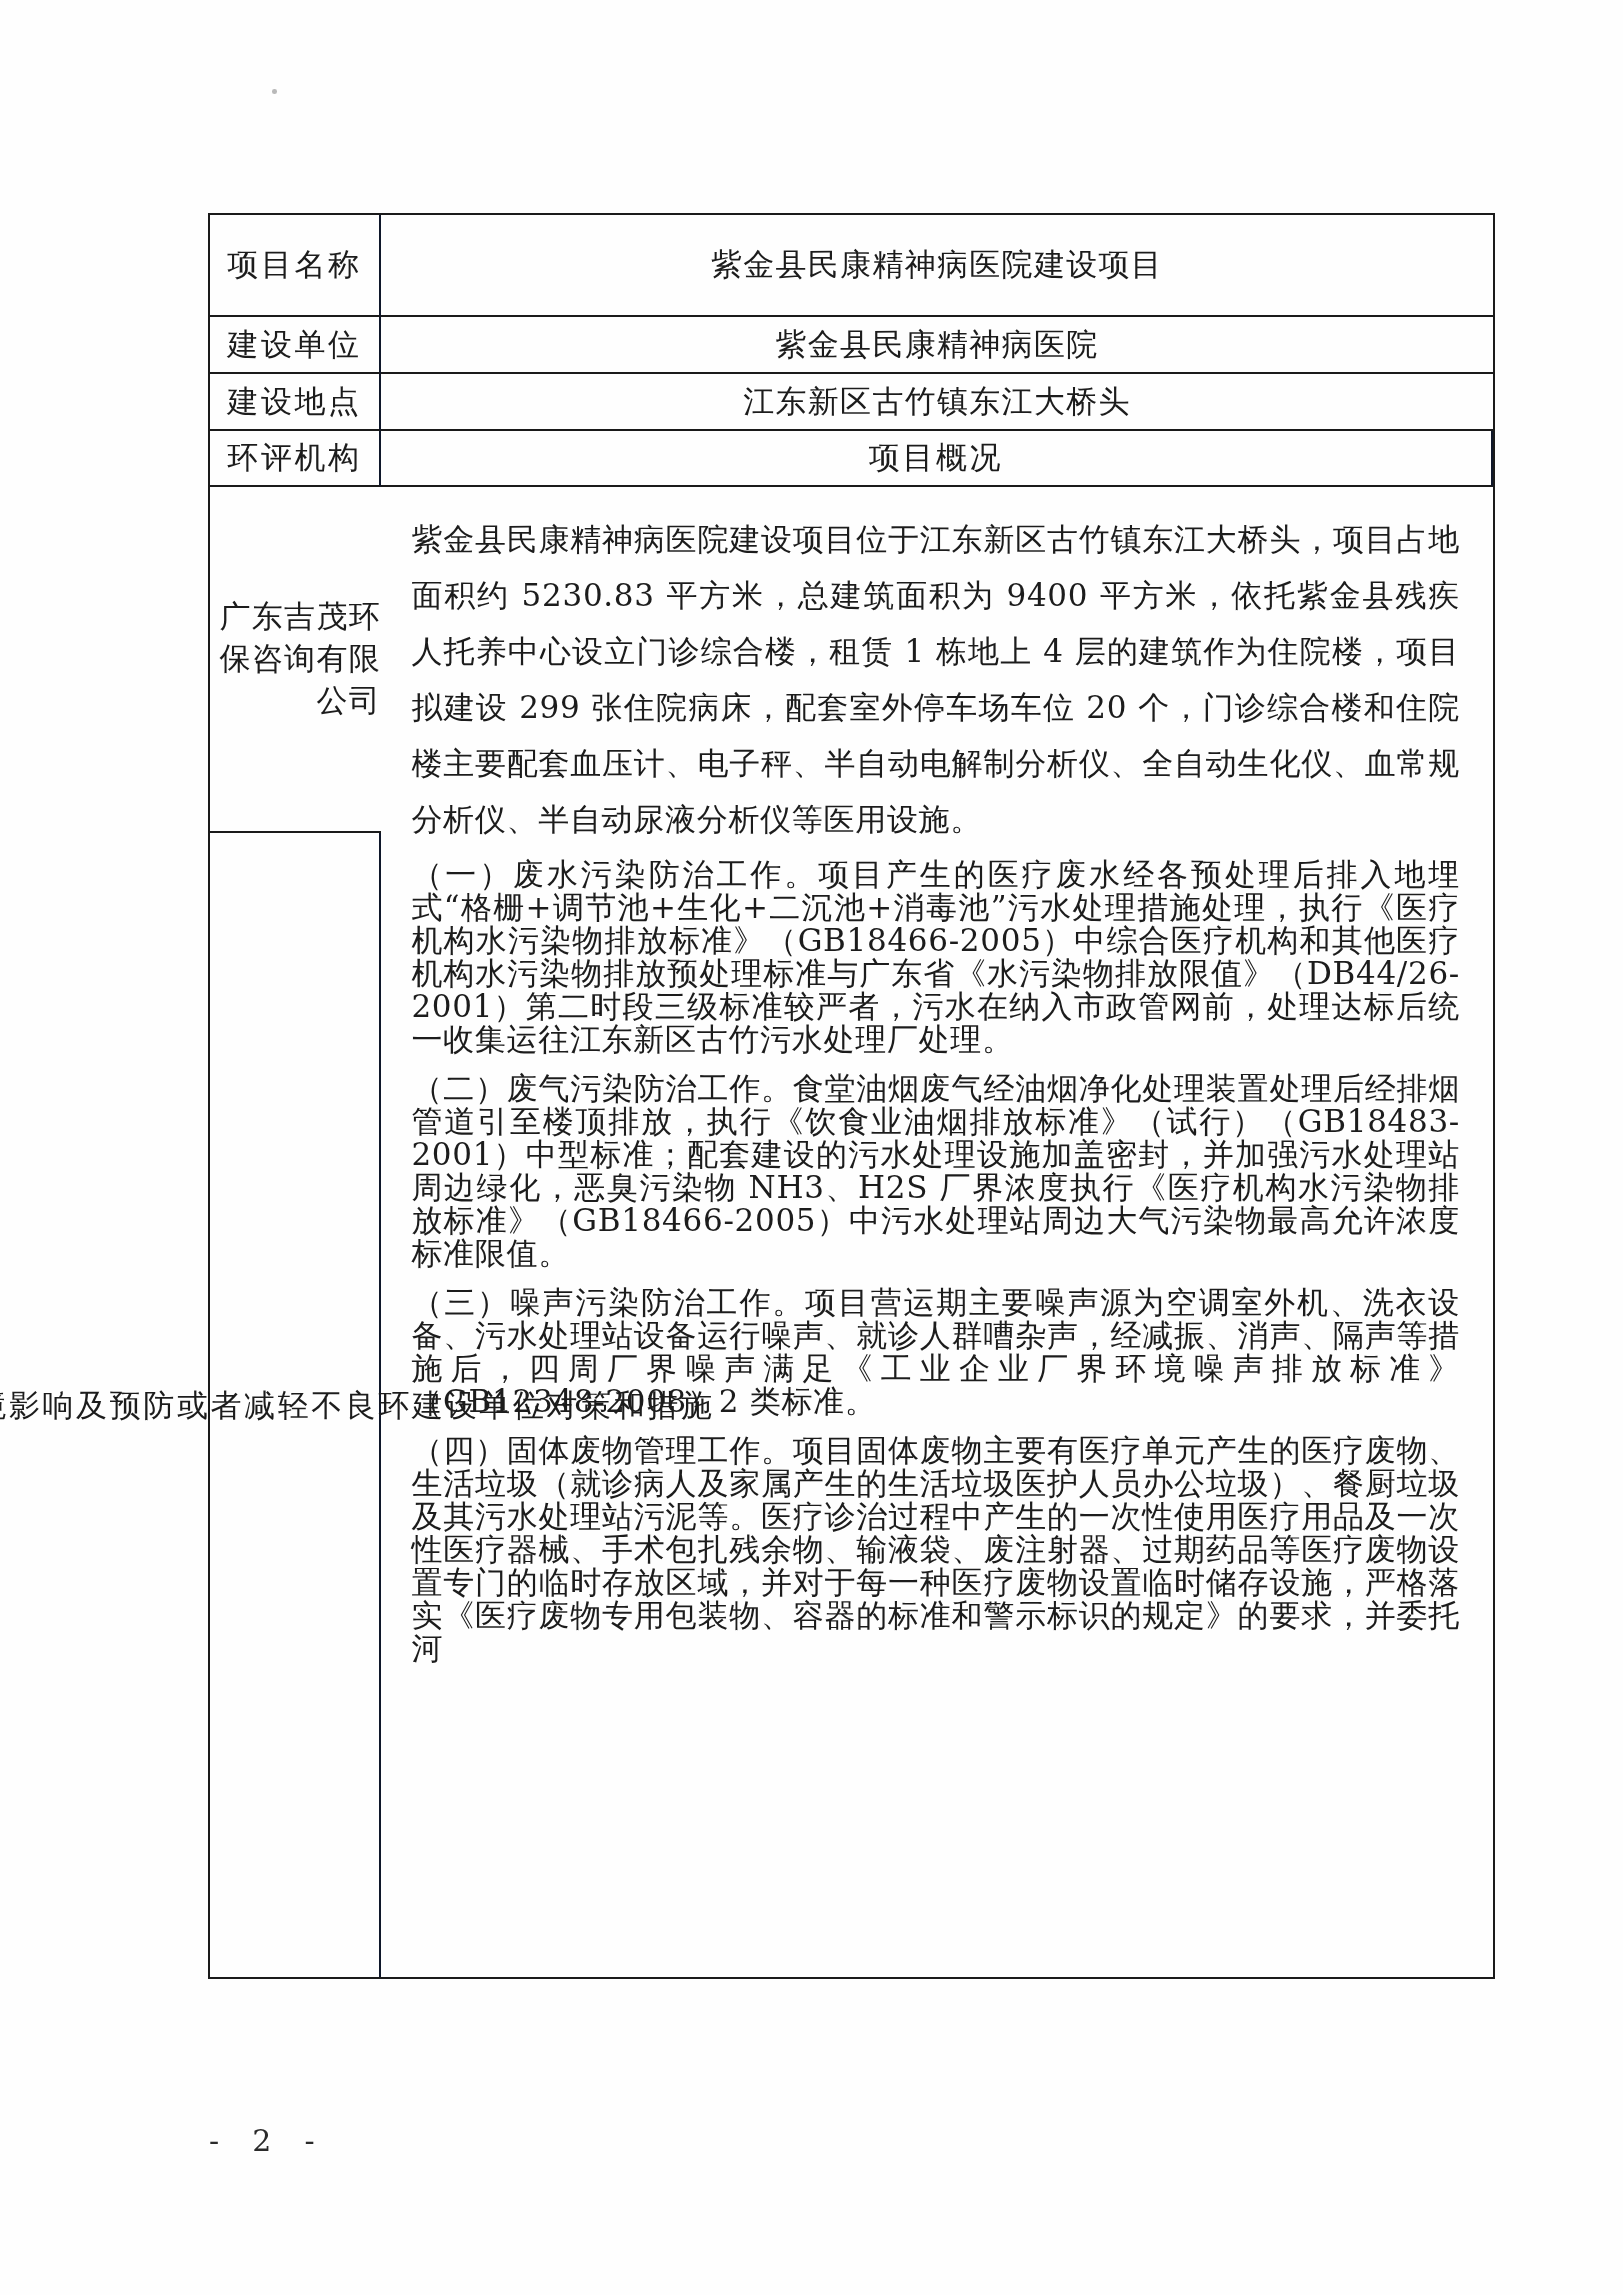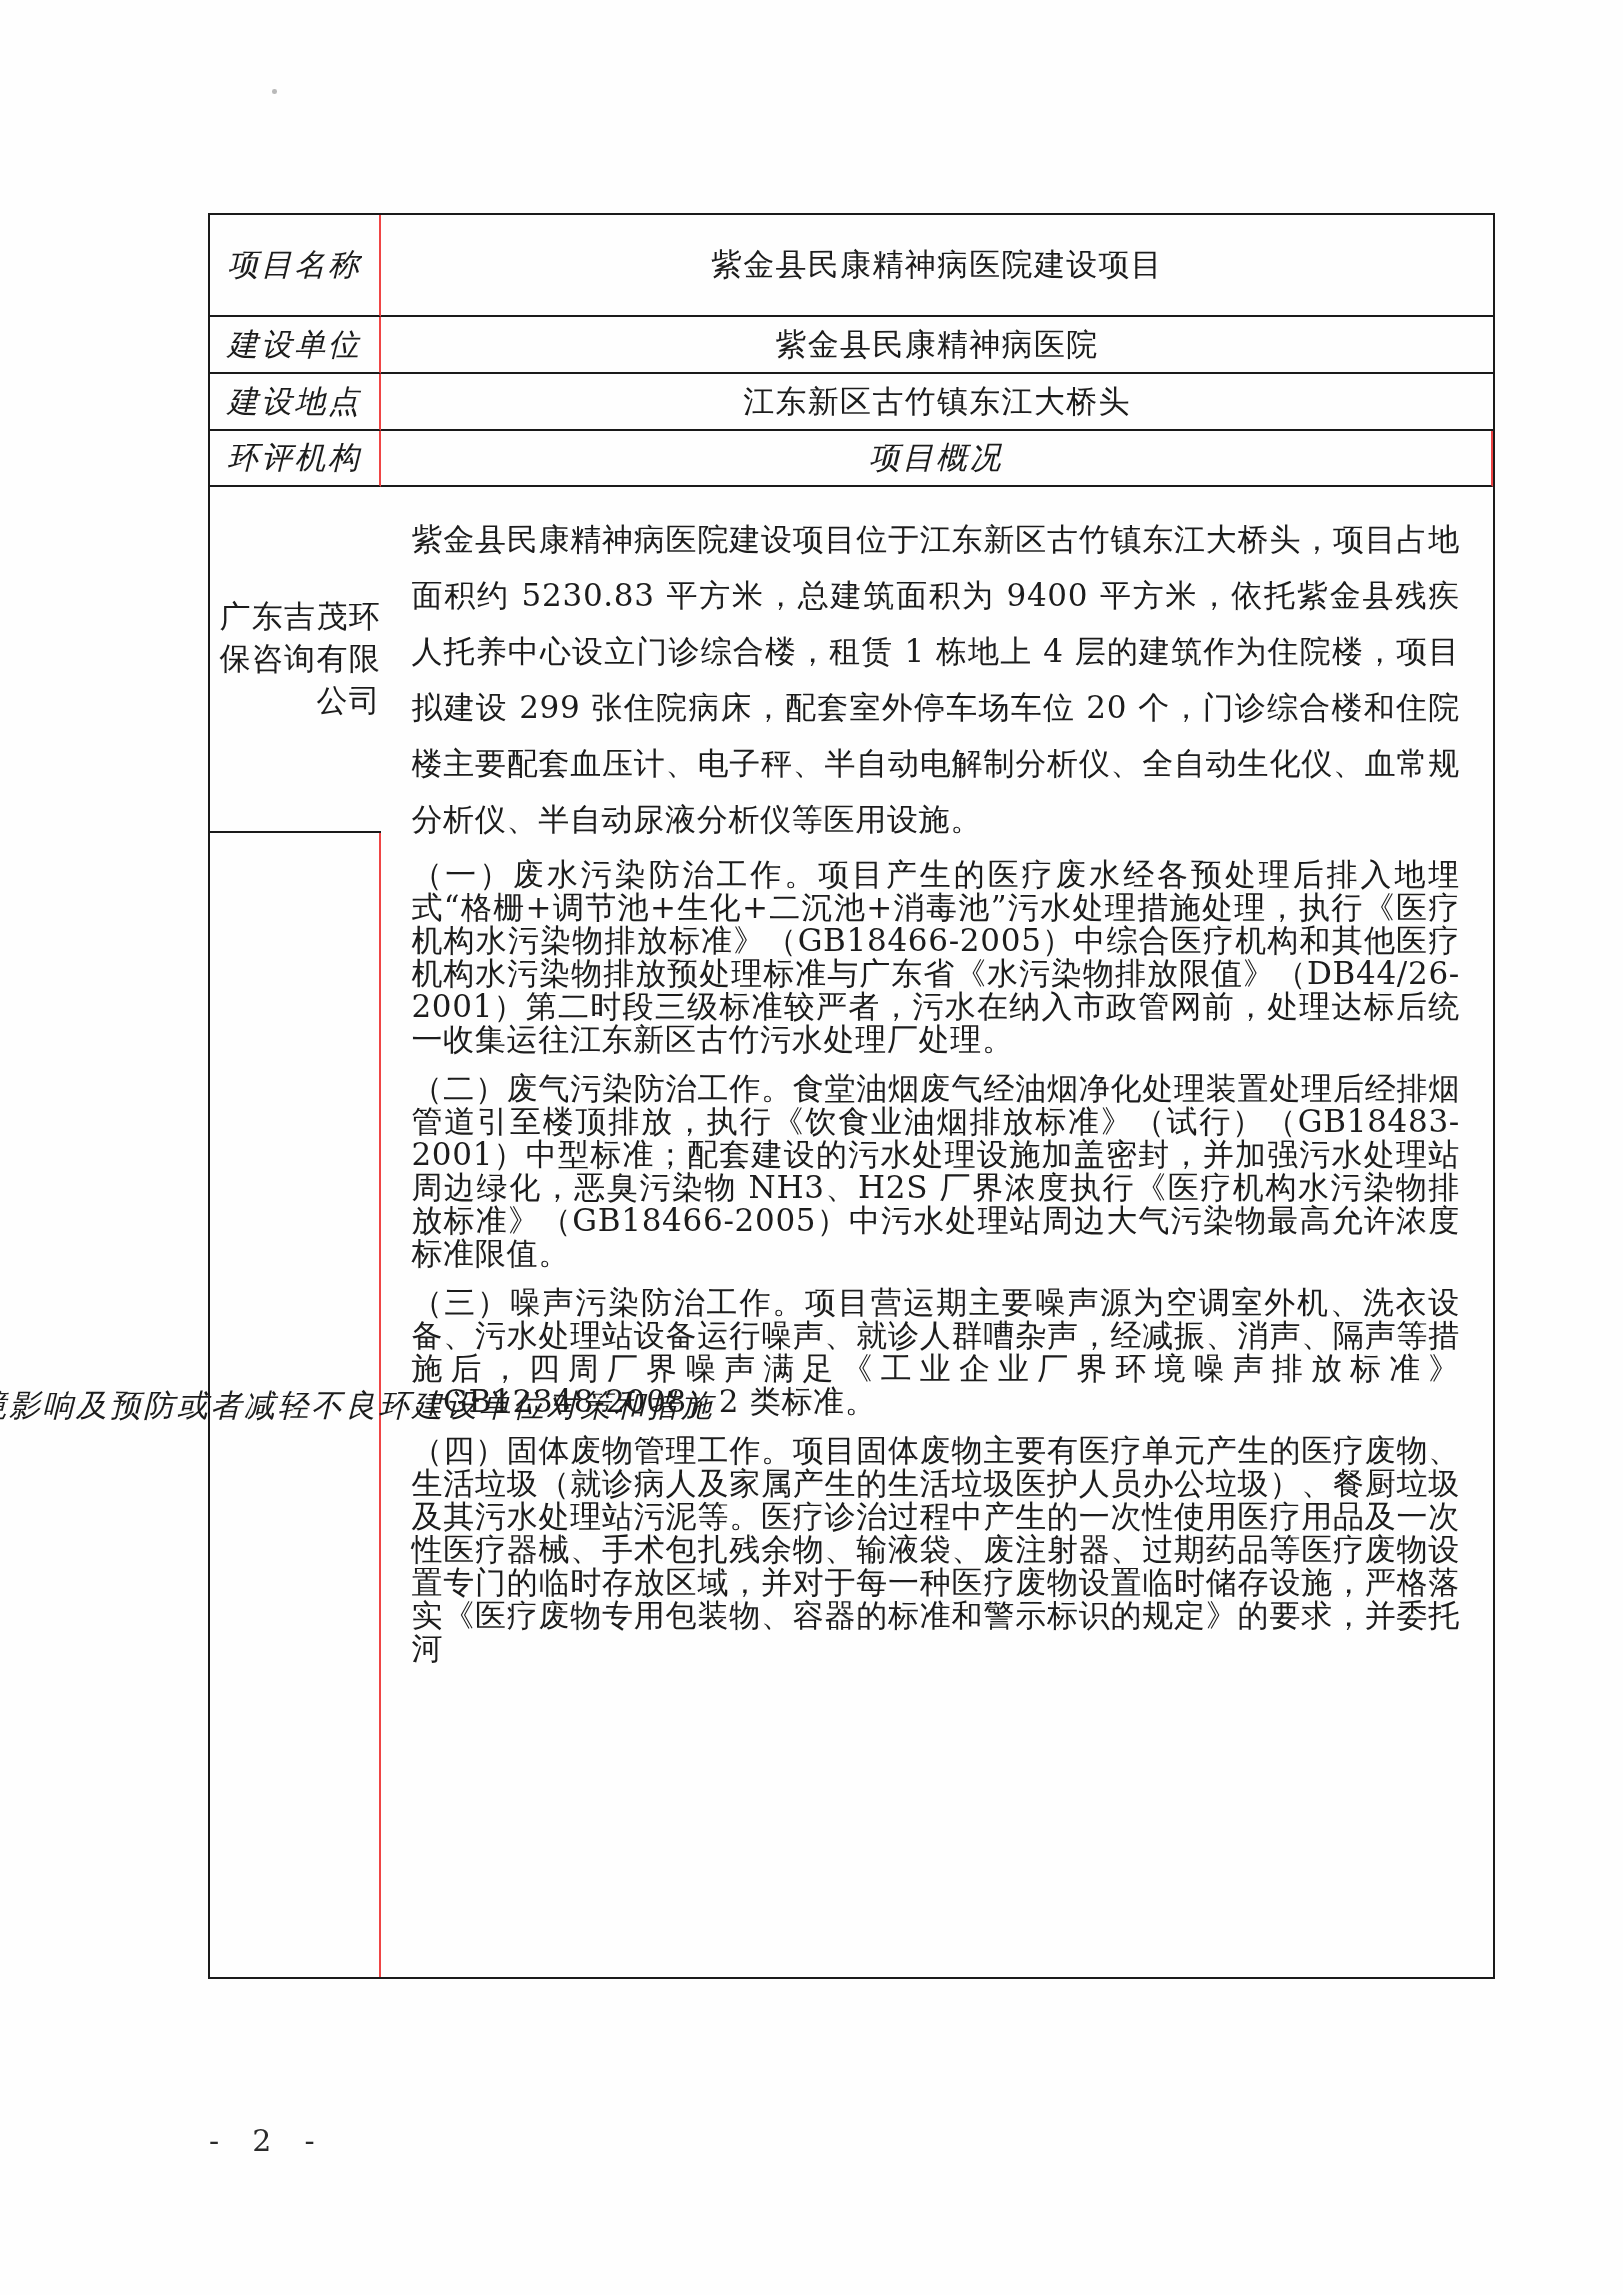--- a/index.html
+++ b/index.html
@@ -36,28 +36,27 @@
     display: grid;
     grid-template-columns: 171px 1fr;
     grid-template-rows: 102px 57px 57px 56px 346px 1fr;
   }
   .cell {
     box-sizing: border-box;
     font-size: 31px;
     line-height: 1.35;
   }
   .cell.label {
-    border-right: 2px solid #ef4444;
+    border-right: 2px solid #0f172a;
     border-bottom: 2px solid #1a1a1a;
     display: flex;
     align-items: center;
     justify-content: center;
     text-align: left;
     letter-spacing: 2.6px;
-    font-style: italic;
   }
   .cell.value {
     border-bottom: 2px solid #1a1a1a;
     display: flex;
     align-items: center;
     justify-content: center;
     text-align: right;
     letter-spacing: 1.3px;
   }
   .cell.last {

